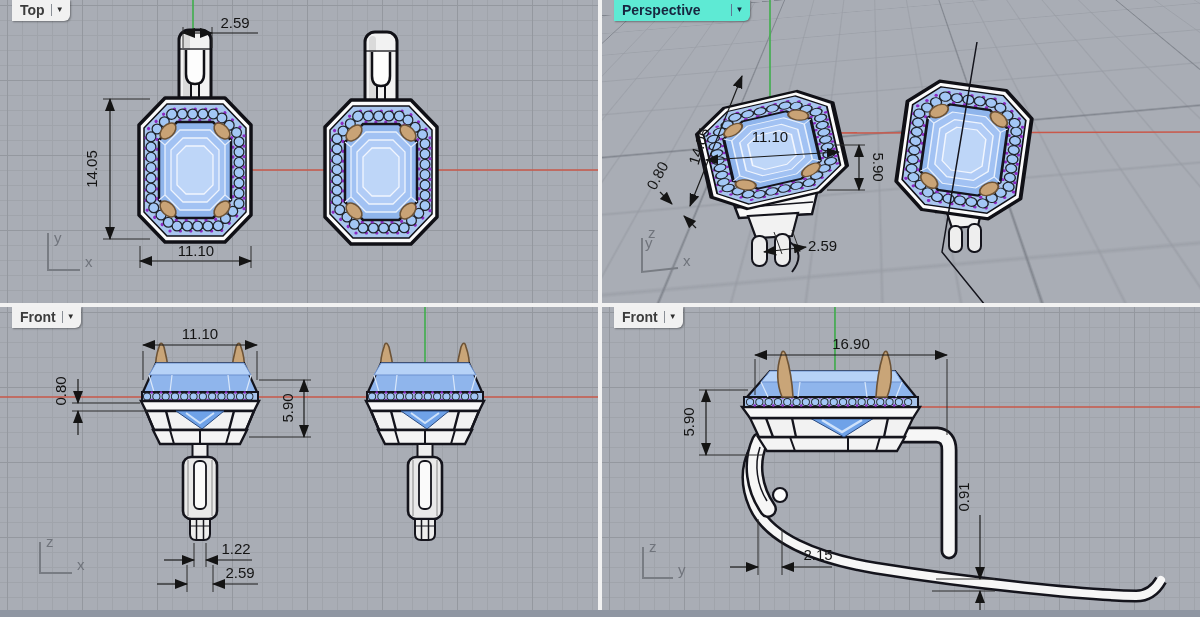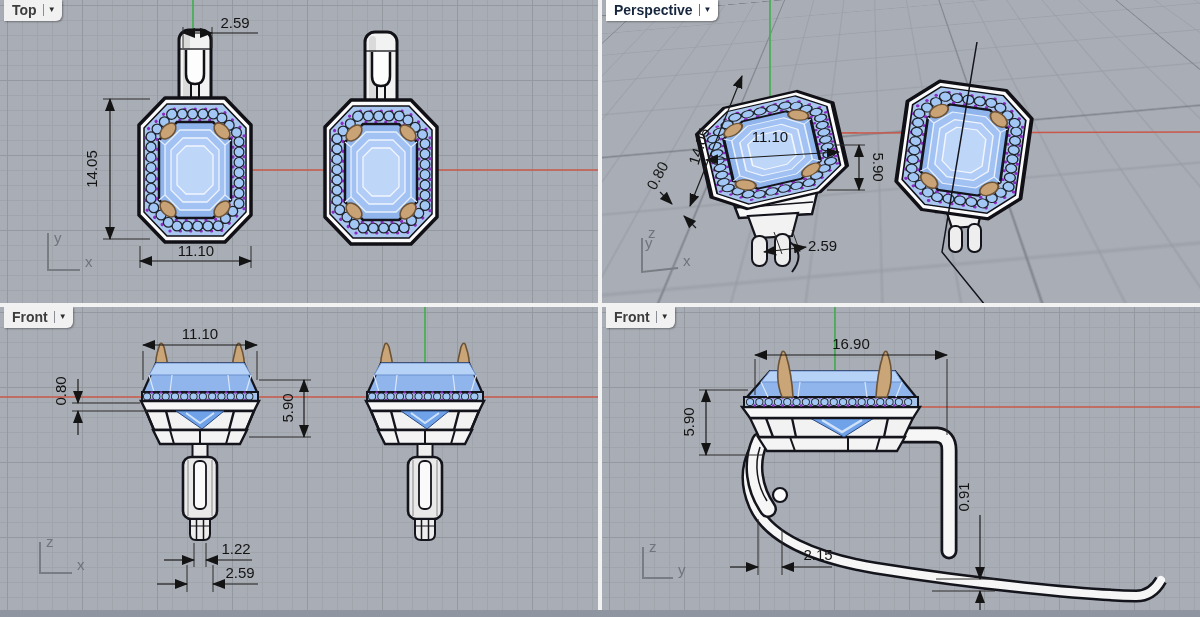--- a/index.html
+++ b/index.html
@@ -17,25 +17,25 @@
   .persp-grid{position:absolute;left:-120%;top:30px;width:340%;height:325px;
     transform-origin:50% 0;
     transform:perspective(300px) rotateX(57deg);
     background-image:
       linear-gradient(rgba(125,129,138,.85) 1.5px,transparent 1.5px),
       linear-gradient(90deg,rgba(125,129,138,.85) 1.5px,transparent 1.5px),
       linear-gradient(rgba(150,154,162,.6) 1px,transparent 1px),
       linear-gradient(90deg,rgba(150,154,162,.6) 1px,transparent 1px);
     background-size:150px 150px,150px 150px,30px 30px,30px 30px;}
   .vp-svg{position:absolute;left:0;top:0;}
-  .vp-tab{position:absolute;left:4px;top:0;display:flex;align-items:center;
+  .vp-tab{position:absolute;left:12px;top:0;display:flex;align-items:center;
     padding:2px 6px 3px 8px;background:#f1f1f1;border-radius:0 0 6px 0;
     font-size:14px;font-weight:bold;color:#3d3d3d;
     box-shadow:1px 1px 2px rgba(0,0,0,.35);cursor:default;z-index:5;}
-  .vp-tab.active{background:#ffffff;color:#17263f;}
+  .vp-tab.active{background:#5eead4;color:#17263f;gap:24px;}
   .vp-caret{border-left:1px solid #8a8f96;margin-left:6px;padding-left:4px;
     font-size:8px;line-height:12px;color:#2e2e2e;}
   .vp-tab.active .vp-caret{border-left-color:#5f7693;color:#17263f;}
   svg text{font-family:"Liberation Sans",sans-serif;font-size:15px;fill:#141414;}
   svg text.axl{fill:#70747c;font-size:15px;}
   .dl{stroke:#1b1b1b;stroke-width:1.2;fill:none;}
   .xl{stroke:#2d2d2d;stroke-width:1;fill:none;}
   #edge-strip{position:absolute;left:0;top:610px;width:1200px;height:7px;background:#8f96a2;}
 </style>
 </head>

